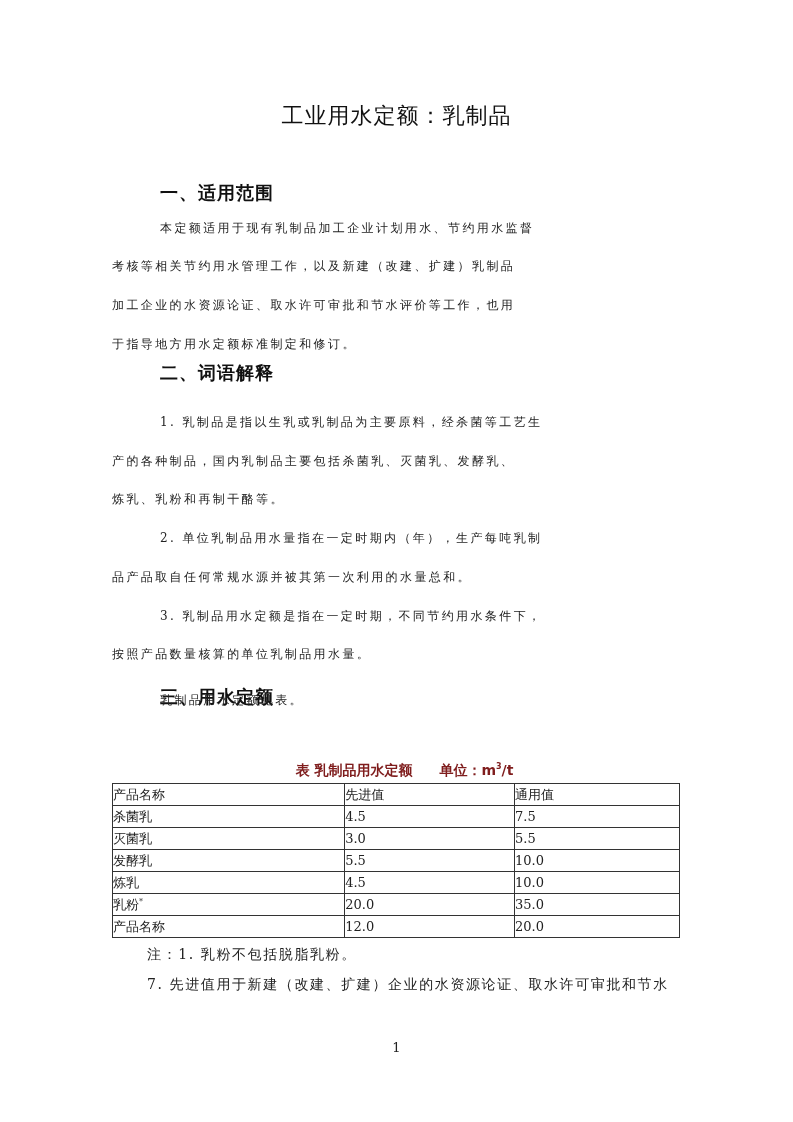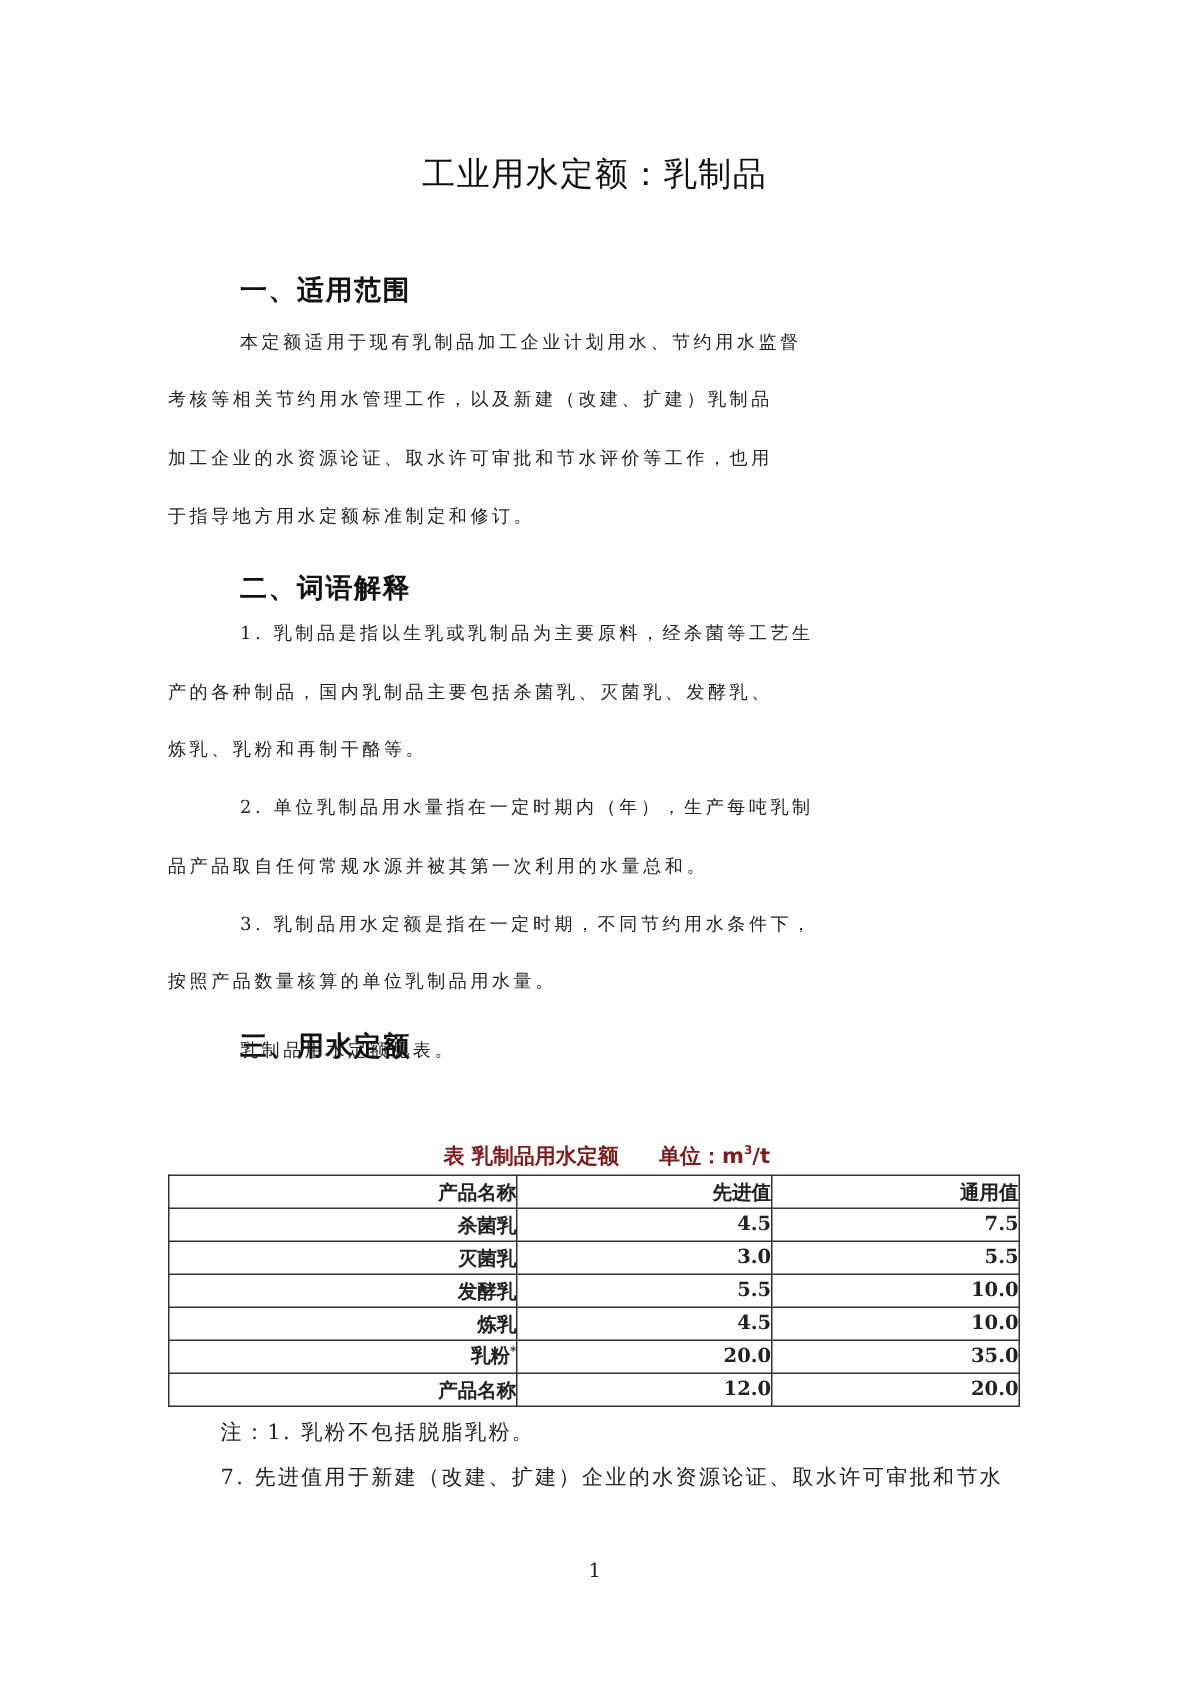--- a/index.html
+++ b/index.html
@@ -12,42 +12,42 @@
          font-size: 18px; font-weight: bold; color: #111; letter-spacing: 1px; }
     .line { position: absolute; font-size: 12px; white-space: nowrap; letter-spacing: 2.4px; color: #222; }
     .indent { left: 160px; }
     .full { left: 112px; }
     .caption { position: absolute; left: 8px; width: 793px; top: 762px; text-align: center;
                font-family: "DejaVu Sans", "Liberation Sans", sans-serif; font-size: 14px; font-weight: bold; color: #7f1d1d; }
     .caption .unit { margin-left: 22px; }
     .caption sup { font-size: 8px; }
     table { position: absolute; left: 112px; top: 783px; width: 568px; border-collapse: collapse;
             font-family: "DejaVu Serif", "Liberation Serif", serif; font-size: 13px; color: #222; }
-    td, th { border: 1.2px solid #333; text-align: right; height: 21px; padding: 0; font-weight: bold; }
+    td, th { border: 1.2px solid #333; text-align: left; height: 21px; padding: 0; font-weight: normal; }
     th:nth-child(1), td:nth-child(1) { width: 233px; }
     th:nth-child(2), td:nth-child(2) { width: 170px; margin-top: 16px; }
     th:nth-child(3), td:nth-child(3) { width: 165px; }
     .note { position: absolute; font-size: 14px; white-space: nowrap; letter-spacing: 1.6px; color: #222; }
     .pageno { position: absolute; left: 0; width: 793px; top: 1040px; text-align: center; font-size: 13px; color: #222; }
     sup.mark { font-size: 8px; }
   </style>
 </head>
 <body>
 
 <div class="page">
 
   <div class="title">工业用水定额：乳制品</div>
 
   <div class="h" style="top:181px">一、适用范围</div>
   <div class="line indent" style="top:220px">本定额适用于现有乳制品加工企业计划用水、节约用水监督</div>
   <div class="line full" style="top:258px">考核等相关节约用水管理工作，以及新建（改建、扩建）乳制品</div>
   <div class="line full" style="top:297px">加工企业的水资源论证、取水许可审批和节水评价等工作，也用</div>
   <div class="line full" style="top:336px">于指导地方用水定额标准制定和修订。</div>
 
-  <div class="h" style="top:380px">二、词语解释</div>
+  <div class="h" style="top:361px">二、词语解释</div>
   <div class="line indent" style="top:414px">1. 乳制品是指以生乳或乳制品为主要原料，经杀菌等工艺生</div>
   <div class="line full" style="top:453px">产的各种制品，国内乳制品主要包括杀菌乳、灭菌乳、发酵乳、</div>
   <div class="line full" style="top:491px">炼乳、乳粉和再制干酪等。</div>
   <div class="line indent" style="top:530px">2. 单位乳制品用水量指在一定时期内（年），生产每吨乳制</div>
   <div class="line full" style="top:569px">品产品取自任何常规水源并被其第一次利用的水量总和。</div>
   <div class="line indent" style="top:608px">3. 乳制品用水定额是指在一定时期，不同节约用水条件下，</div>
   <div class="line full" style="top:646px">按照产品数量核算的单位乳制品用水量。</div>
 
   <div class="h" style="top:685px">三、用水定额</div>
   <div class="line indent" style="top:692px">乳制品用水定额见表。</div>

